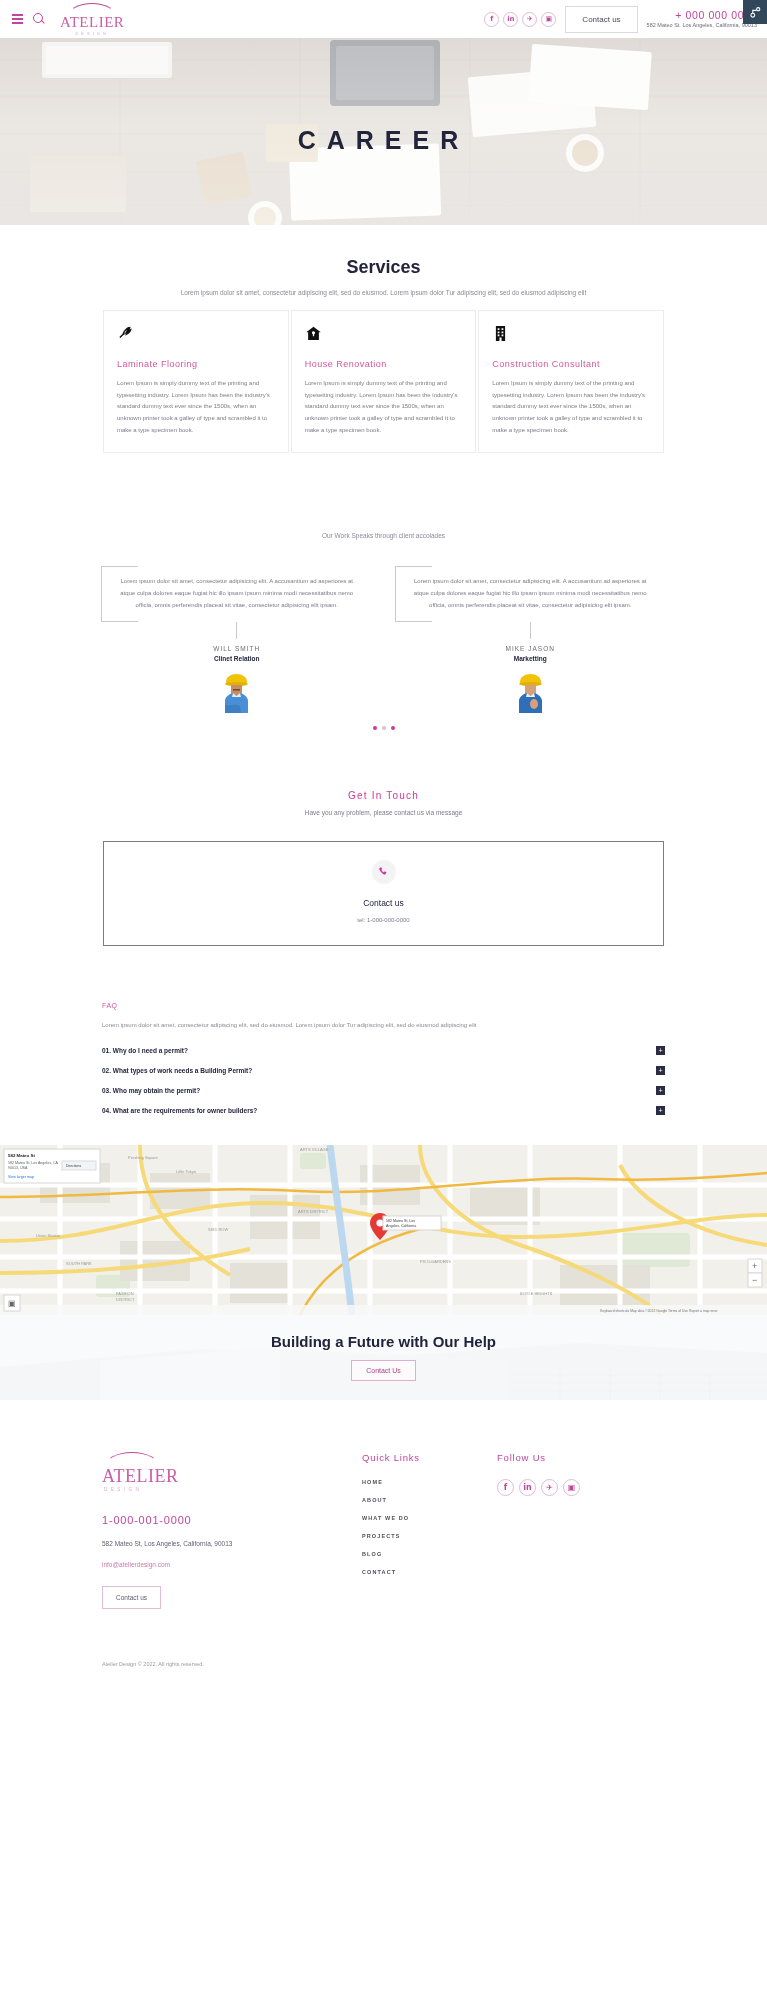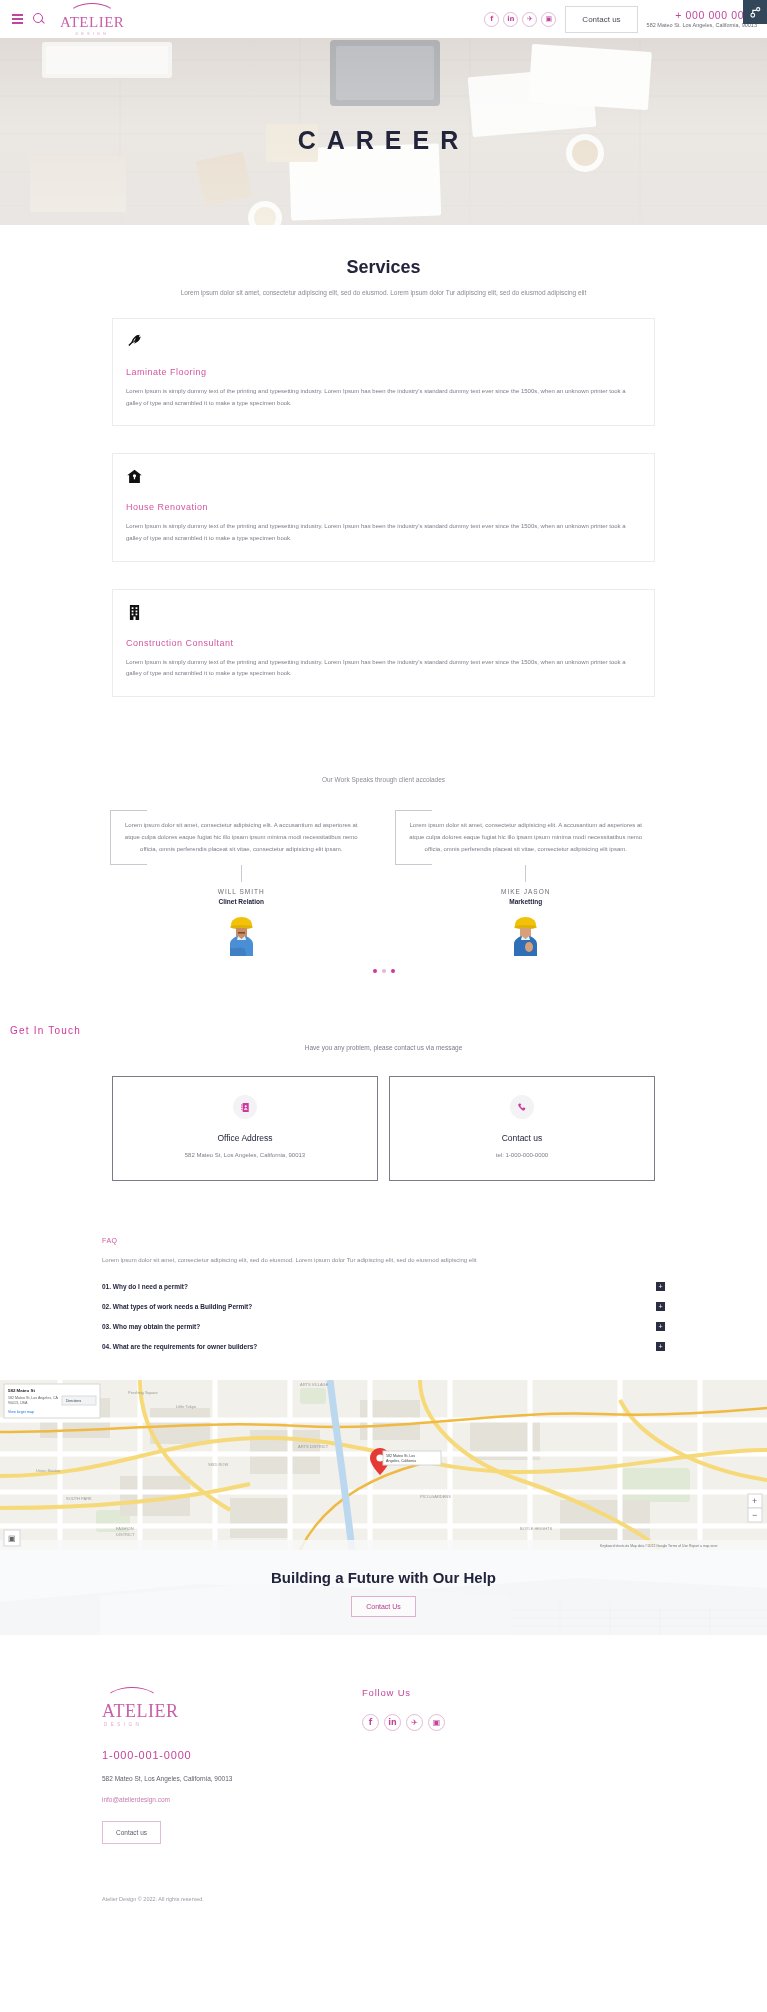--- a/index.html
+++ b/index.html
@@ -80,31 +80,31 @@
     background: #cfc6bd;
   }
   .hero-photo { position: absolute; inset: 0; }
   .hero-title {
     position: relative; z-index: 3;
     font-size: 25px; letter-spacing: 11px; font-weight: bold;
     color: #22243c; margin-top: 18px;
   }
 
   
-  .section { padding: 0 10px; }
+  .section { padding: 0 1px; }
   .sec-title {
     text-align: center; font-size: 18px; font-weight: bold; color: #22243c;
   }
   .sec-sub {
     text-align: center; font-size: 6.5px; color: #8a8a95; margin-top: 11px;
   }
 
   
   .services { padding-top: 32px; }
-  .svc-cards { display: flex; gap: 27px; margin-top: 22px; padding: 0 102px; flex-direction: column; }
+  .svc-cards { display: flex; gap: 2px; margin-top: 14px; padding: 0 102px; }
   .svc-card {
     flex: 1; border: 1px solid #ececed; background: #fff;
     padding: 14px 13px 16px 13px;
   }
   .svc-icon { font-size: 17px; line-height: 1; color: #111; margin-bottom: 14px; }
   .svc-name { font-size: 9px; color: #d4559f; letter-spacing: 0.5px; margin-bottom: 9px; }
   .svc-text { font-size: 6px; color: #7c7c88; line-height: 1.95; }
 
   
   .testimonials { padding-top: 68px; }
@@ -123,21 +123,21 @@
   .tst-stem { width: 1px; height: 17px; background: #c9c9d2; }
   .tst-name { font-size: 6.5px; letter-spacing: 1px; color: #6c6c78; margin-top: 6px; }
   .tst-role { font-size: 6.5px; font-weight: bold; color: #22243c; margin-top: 3px; }
   .tst-avatar { width: 33px; height: 42px; margin-top: 9px; }
   .dots { display: flex; gap: 5px; justify-content: center; margin-top: 13px; }
   .dot { width: 4px; height: 4px; border-radius: 50%; background: #e2b8d6; cursor: pointer; }
   .dot.on { background: #d0379b; }
 
   
   .getintouch { padding-top: 52px; }
-  .git-title { font-size: 10px; color: #d0379b; letter-spacing: 1.2px; }
+  .git-title { text-align: center; font-size: 10px; color: #d0379b; letter-spacing: 1.2px; margin-top: 8px; }
   .git-sub { text-align: center; font-size: 6.5px; color: #7c7c88; margin-top: 8px; }
   .git-cards { display: flex; gap: 11px; margin-top: 25px; padding: 0 102px; }
   .git-card {
     flex: 1; border: 1px solid #7c7c88; padding: 18px 8px 20px 8px; text-align: center;
   }
   .git-ic {
     width: 24px; height: 24px; border-radius: 50%; background: #f3f2f4;
     margin: 0 auto 14px auto; display: flex; align-items: center; justify-content: center;
     font-size: 11px; color: #d0379b;
   }
@@ -372,31 +372,20 @@
   </div>
 </div>
 
 <div class="section getintouch">
   <div class="git-title">Get In Touch</div>
   <div class="git-sub">Have you any problem, please contact us via message</div>
   <div class="git-cards">
     <div class="git-card">
       <div class="git-ic">
         <svg width="11" height="11" viewBox="0 0 24 24" fill="#d0379b">
-          <path d="M6 2h13v20H6zM3 5h2v3H3zm0 5h2v3H3zm0 5h2v3H3z"></path>
-          <circle cx="12.5" cy="9.5" r="2.3" fill="#fff"></circle>
-          <path d="M8.6 17c0-2.2 1.7-3.6 3.9-3.6s3.9 1.4 3.9 3.6z" fill="#fff"></path>
-        </svg>
-      </div>
-      <div class="git-h">Office Address</div>
-      <div class="git-v">582 Mateo St, Los Angeles, California, 90013</div>
-    </div>
-    <div class="git-card">
-      <div class="git-ic">
-        <svg width="11" height="11" viewBox="0 0 24 24" fill="#d0379b">
           <path d="M6.6 2.5 9.4 6l-2.3 2.3c1 2.4 3.2 4.6 5.6 5.6l2.3-2.3 3.5 2.8-2.1 3.1c-.8 1.1-2.3 1.4-3.5.8C8.5 16 5.2 12.7 2.9 7.9c-.6-1.2-.3-2.7.8-3.5l2.9-1.9z"></path>
         </svg>
       </div>
       <div class="git-h">Contact us</div>
       <div class="git-v">tel: 1-000-000-0000</div>
     </div>
   </div>
 </div>
 
 <div class="faq">
@@ -541,20 +530,29 @@
         <div class="f-logo-arch"></div>
         <div class="f-logo-name">ATELIER</div>
         <div class="f-logo-sub">DESIGN</div>
       </div>
       <div class="f-phone">1-000-001-0000</div>
       <div class="f-addr">582 Mateo St, Los Angeles, California, 90013</div>
       <div class="f-mail">info@atelierdesign.com</div>
       <button class="f-btn">Contact us</button>
     </div>
     <div class="f-col">
+      <div class="f-h">Quick Links</div>
+      <a class="f-link">HOME</a>
+      <a class="f-link">ABOUT</a>
+      <a class="f-link">WHAT WE DO</a>
+      <a class="f-link">PROJECTS</a>
+      <a class="f-link">BLOG</a>
+      <a class="f-link">CONTACT</a>
+    </div>
+    <div class="f-col">
       <div class="f-h">Follow Us</div>
       <div class="f-soc-row">
         <div class="f-soc">f</div>
         <div class="f-soc">in</div>
         <div class="f-soc">✈</div>
         <div class="f-soc">▣</div>
       </div>
     </div>
   </div>
   <div class="copyright">Atelier Design © 2022. All rights reserved.</div>

